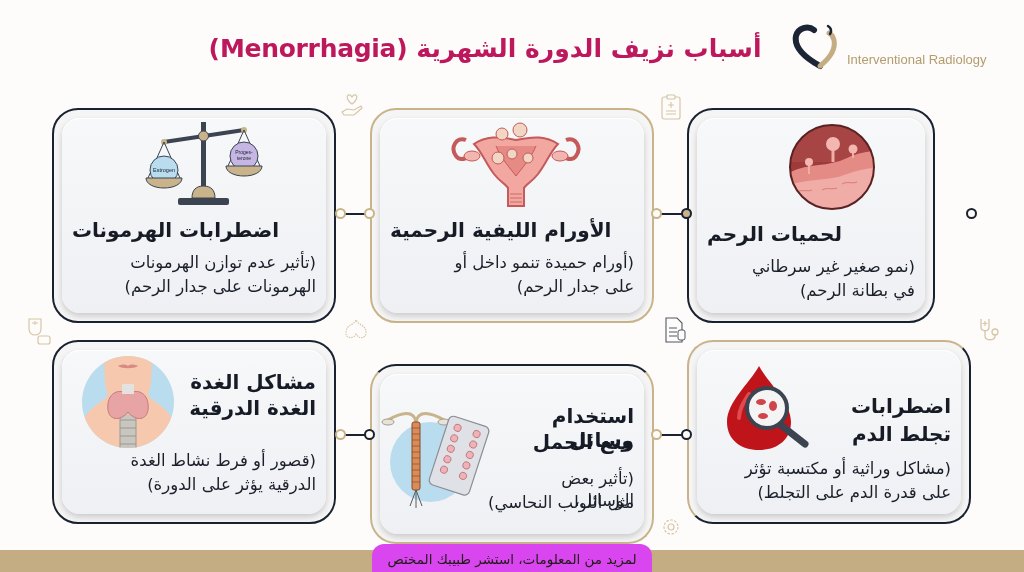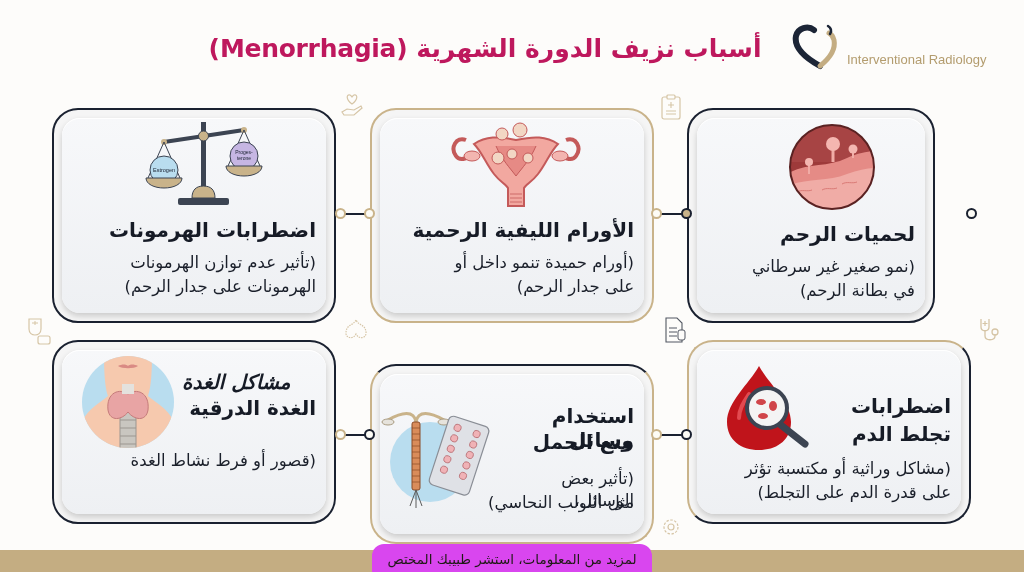--- a/index.html
+++ b/index.html
@@ -43,21 +43,21 @@
   .card-outer.mixed-top { border-color: #c9b38a; border-top-color: #1a2130; }
   .card-outer.mixed-left { border-left-color: #1a2130; border-top-color: #1a2130; }
   .card-inner {
     position: absolute; inset: 8px;
     border-radius: 18px;
     background: linear-gradient(180deg, #f7f8fa 0%, #eef0f3 100%);
     box-shadow: 0 3px 6px rgba(0,0,0,0.18), inset 0 1px 0 #fff;
   }
   .card-title {
     position: absolute; left: 10px; right: 10px;
-    text-align: right; direction: rtl;
+    text-align: left; direction: rtl;
     font-size: 20px; font-weight: bold; color: #161b26;
     line-height: 1.2;
   }
   .card-desc {
     position: absolute; left: 10px; right: 10px;
     text-align: right; direction: rtl;
     font-size: 16.5px; color: #1a1f2a; line-height: 1.35;
   }
   .card-illus { position: absolute; }
   .dot {
@@ -223,23 +223,24 @@
       <circle cx="52" cy="48" r="46" fill="#b9ddef"></circle>
       <g clip-path="url(#tc)">
         <path d="M28 0 C28 26 30 36 32 42 C20 52 0 60 0 96 L104 96 C104 60 84 52 72 42 C74 36 76 26 76 0Z" fill="#f6c9ae"></path>
         <path d="M42 12 c4 -2 8 -2 10 0 c2 -2 6 -2 10 0 c-4 3 -16 3 -20 0z" fill="#d98a84"></path>
         <rect x="44" y="58" width="16" height="38" fill="#c9c6c0" stroke="#9b9690"></rect>
         <path d="M44 66 h16 M44 74 h16 M44 82 h16 M44 90 h16" stroke="#9b9690"></path>
         <path d="M52 40 C44 34 30 38 32 56 C34 68 46 66 52 58 C58 66 70 68 72 56 C74 38 60 34 52 40Z" fill="#e8a4a4" stroke="#c47a7a"></path>
         <path d="M46 30 h12 v10 h-12z" fill="#e4e2de"></path>
       </g>
     </svg>
-    <div class="card-title" style="top:20px;left:120px;text-align:left;font-style:italic;">مشاكل الغدة</div>
+    <div class="card-title" style="top:20px;left:120px;text-align:right;">مشاكل الغدة</div>
     <div class="card-title" style="top:46px;left:120px;text-align:right;">الغدة الدرقية</div>
     <div class="card-desc" style="top:100px;">(قصور أو فرط نشاط الغدة</div>
+    <div class="card-desc" style="top:124px;">الدرقية يؤثر على الدورة)</div>
   </div>
 </div>
 
 <div class="card-outer mixed-top" style="left:370px;top:340px;width:284px;height:180px;margin-top:24px;">
   <div class="card-inner">
     <svg class="card-illus" style="left:0px;top:20px;width:120px;height:120px" viewBox="0 0 120 120">
       <circle cx="50" cy="68" r="40" fill="#b9ddef"></circle>
       <path d="M8 26 C22 18 34 16 36 28 C38 16 50 18 64 26" fill="none" stroke="#c9b38a" stroke-width="3"></path>
       <ellipse cx="8" cy="28" rx="6" ry="3" fill="#e6e3dc" stroke="#a89a80"></ellipse>
       <ellipse cx="64" cy="28" rx="6" ry="3" fill="#e6e3dc" stroke="#a89a80"></ellipse>

